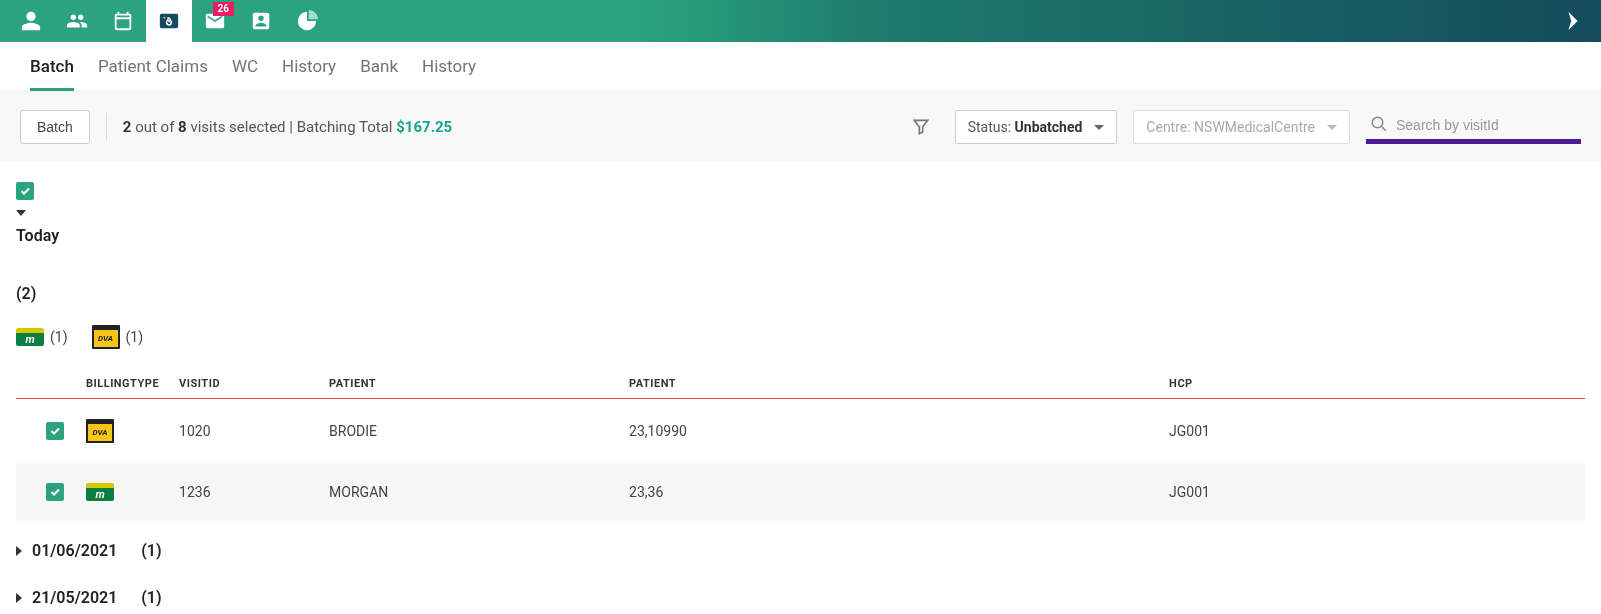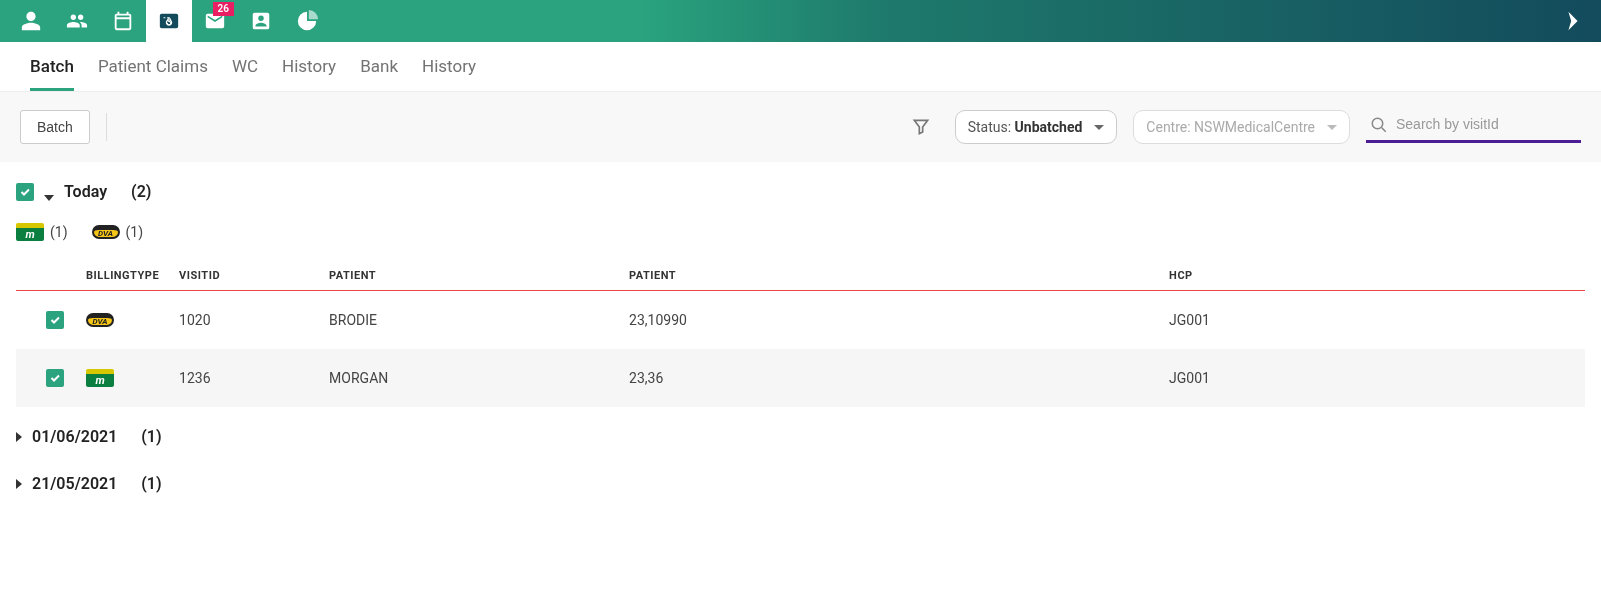--- a/index.html
+++ b/index.html
@@ -100,21 +100,21 @@
   .toolbar .flex { flex: 1; }
   .filter-icon {
     width: 20px;
     height: 20px;
     color: #777;
     cursor: pointer;
     margin-right: 8px;
   }
   .dropdown {
     border: 1px solid #ccc;
-    border-radius: 10px;
+    border-radius: 2px;
     background: #fff;
     padding: 8px 34px 8px 12px;
     font-size: 14px;
     color: #555;
     position: relative;
     cursor: pointer;
     white-space: nowrap;
   }
   .dropdown.disabled {
     color: #aaa;
@@ -130,47 +130,48 @@
     right: 12px;
     top: 50%;
     margin-top: -2px;
     border-left: 5px solid transparent;
     border-right: 5px solid transparent;
     border-top: 5px solid #666;
   }
   .dropdown.disabled::after { border-top-color: #bbb; }
   .search-wrap {
     display: flex;
-    align-items: flex-start;
-    border-bottom: 3px solid #4c1d95;
+    align-items: flex-end;
+    border-bottom: 5px solid #4c1d95;
     padding: 4px 4px 6px 4px;
     gap: 8px;
     min-width: 200px;
   }
   .search-wrap svg { width: 18px; height: 18px; color: #888; }
   .search-wrap input {
     border: none;
     outline: none;
     background: transparent;
     font-size: 14px;
     color: #555;
     flex: 1;
   }
   .search-wrap input::placeholder { color: #999; }
 
   .content { padding: 0 16px 20px 16px; }
 
   .group-header {
     display: flex;
-    align-items: flex-end;
+    align-items: flex-start;
     gap: 10px;
     padding: 20px 0 12px 0;
     font-size: 16px;
     font-weight: 600;
     color: #222;
+    flex-direction: column;
   }
   .chk {
     width: 18px;
     height: 18px;
     background: #2aa37e;
     display: inline-flex;
     align-items: center;
     justify-content: center;
     border-radius: 2px;
     cursor: pointer;
@@ -205,25 +206,25 @@
     font-size: 11px;
     font-weight: 700;
     font-style: italic;
     display: flex;
     align-items: flex-end;
     justify-content: center;
     line-height: 1;
     padding-bottom: 1px;
   }
   .dva-badge {
-    width: 28px; height: 14px;
+    width: 28px; height: 24px;
     background: #f5c518;
     border: 2px solid #222;
     border-top-width: 5px;
-    border-radius: 7px;
+    border-radius: 1px;
     color: #222;
     font-size: 8px;
     font-weight: 700;
     font-style: italic;
     display: flex;
     align-items: center;
     justify-content: center;
   }
 
   table {
@@ -316,20 +317,23 @@
   <div class="tab">Patient Claims</div>
   <div class="tab">WC</div>
   <div class="tab">History</div>
   <div class="tab">Bank</div>
   <div class="tab">History</div>
 </div>
 
 <div class="toolbar">
   <button class="btn-batch">Batch</button>
   <div class="vdiv"></div>
+  <div class="summary">
+    <span class="bold">2</span><span> out of </span><span class="bold">8</span><span> visits selected | Batching Total </span><span class="total">$167.25</span>
+  </div>
   <div class="flex"></div>
   <svg class="filter-icon" viewBox="0 0 24 24" fill="none" stroke="currentColor" stroke-width="2">
       <path d="M4 4h16l-6 8v6l-4 2v-8L4 4z"></path>
     </svg>
   <div class="dropdown">
     <span class="label">Status: </span><span class="value">Unbatched</span>
   </div>
   <div class="dropdown disabled">
     <span class="label">Centre: </span><span class="value">NSWMedicalCentre</span>
   </div>

